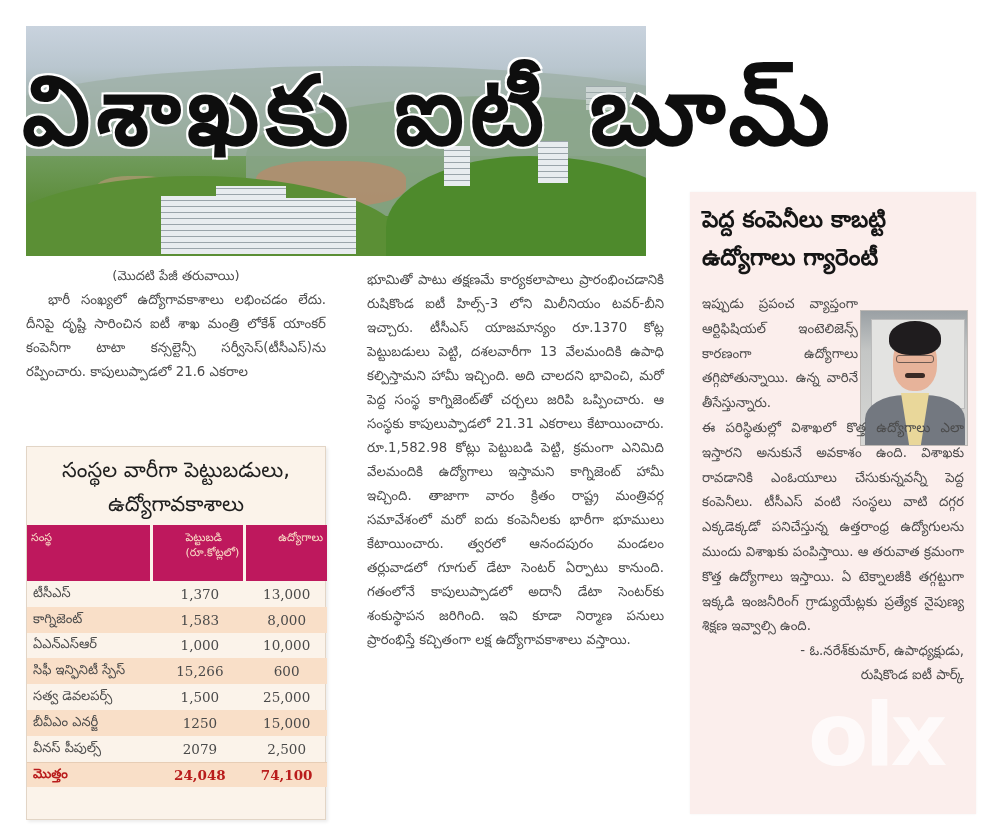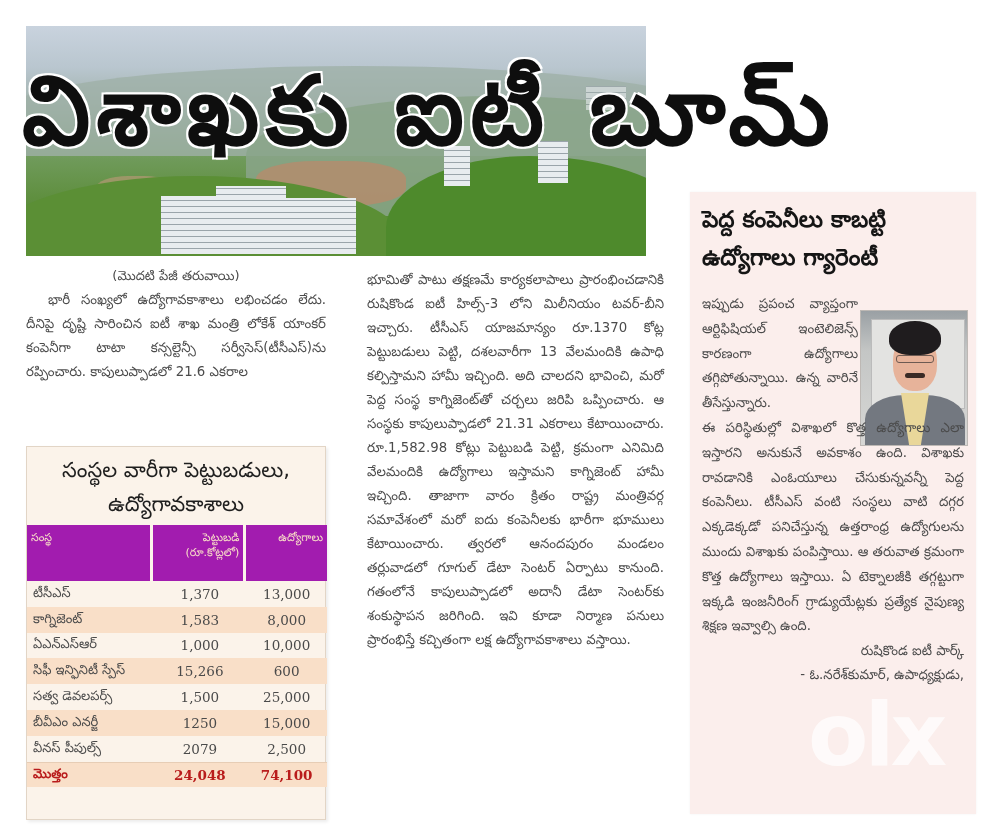--- a/index.html
+++ b/index.html
@@ -43,25 +43,25 @@
   
   .table-box {
     position: absolute; left: 26px; top: 446px; width: 300px; height: 374px;
     background: #fbf3ea; border: 1px solid #e2d5c6; box-shadow: 2px 2px 3px rgba(0,0,0,0.08);
   }
   .table-title {
     text-align: center; font-weight: normal; font-size: 21px; line-height: 34px; color: #1e1e1e; padding-top: 6px;
   }
   table.inv { width: 300px; border-collapse: separate; border-spacing: 0; margin-top: 4px; }
   table.inv th {
-    background: #a21caf; color: #fbe2c8; font-weight: normal; font-size: 11px; text-align: left;
+    background: #be185d; color: #fbe2c8; font-weight: normal; font-size: 11px; text-align: left;
     height: 56px; vertical-align: top; padding: 6px 4px; border-right: 3px solid #fbf3ea;
   }
   table.inv th:last-child { border-right: none; }
-  table.inv th.num { text-align: right; padding-left: 32px; }
+  table.inv th.num { text-align: left; padding-left: 32px; }
   table.inv td { font-size: 13.5px; height: 25.8px; color: #4a4a4a; padding: 0 6px; font-family: "DejaVu Serif", serif; }
   table.inv td.name { font-family: "DejaVu Sans", sans-serif; font-size: 13px; width: 146px; }
   table.inv td.num { text-align: center; }
   table.inv tr.alt td { background: #f9dfc8; }
   table.inv tr.total td { font-weight: bold; color: #b91c1c; border-top: 1px solid #e7cdb5; }
 
   
   .col-mid { position: absolute; left: 346px; top: 268px; width: 318px; }
   .col-mid .body-text { text-indent: 0; margin-left: 21px; }
 
@@ -196,18 +196,18 @@
     <div class="suit"></div>
     <div class="shirt"></div>
     <div class="face"></div>
     <div class="hair"></div>
     <div class="glasses"></div>
     <div class="mustache"></div>
   </div>
   <div class="side-body">
     <p class="body-text first-lines">ఇప్పుడు ప్రపంచ వ్యాప్తంగా ఆర్టిఫిషియల్ ఇంటెలిజెన్స్ కారణంగా ఉద్యోగాలు తగ్గిపోతున్నాయి. ఉన్న వారినే తీసేస్తున్నారు.</p>
     <p class="body-text">ఈ పరిస్థితుల్లో విశాఖలో కొత్త ఉద్యోగాలు ఎలా ఇస్తారని అనుకునే అవకాశం ఉంది. విశాఖకు రావడానికి ఎంఓయూలు చేసుకున్నవన్నీ పెద్ద కంపెనీలు. టీసీఎస్ వంటి సంస్థలు వాటి దగ్గర ఎక్కడెక్కడో పనిచేస్తున్న ఉత్తరాంధ్ర ఉద్యోగులను ముందు విశాఖకు పంపిస్తాయి. ఆ తరువాత క్రమంగా కొత్త ఉద్యోగాలు ఇస్తాయి. ఏ టెక్నాలజీకి తగ్గట్టుగా ఇక్కడి ఇంజనీరింగ్ గ్రాడ్యుయేట్లకు ప్రత్యేక నైపుణ్య శిక్షణ ఇవ్వాల్సి ఉంది.</p>
+    <div class="byline">- ఓ.నరేశ్‌కుమార్, ఉపాధ్యక్షుడు,</div>
     <div class="byline">రుషికొండ ఐటీ పార్క్</div>
-    <div class="byline">- ఓ.నరేశ్‌కుమార్, ఉపాధ్యక్షుడు,</div>
   </div>
 </div>
 
 <div class="watermark">olx</div>
 
 </body></html>

